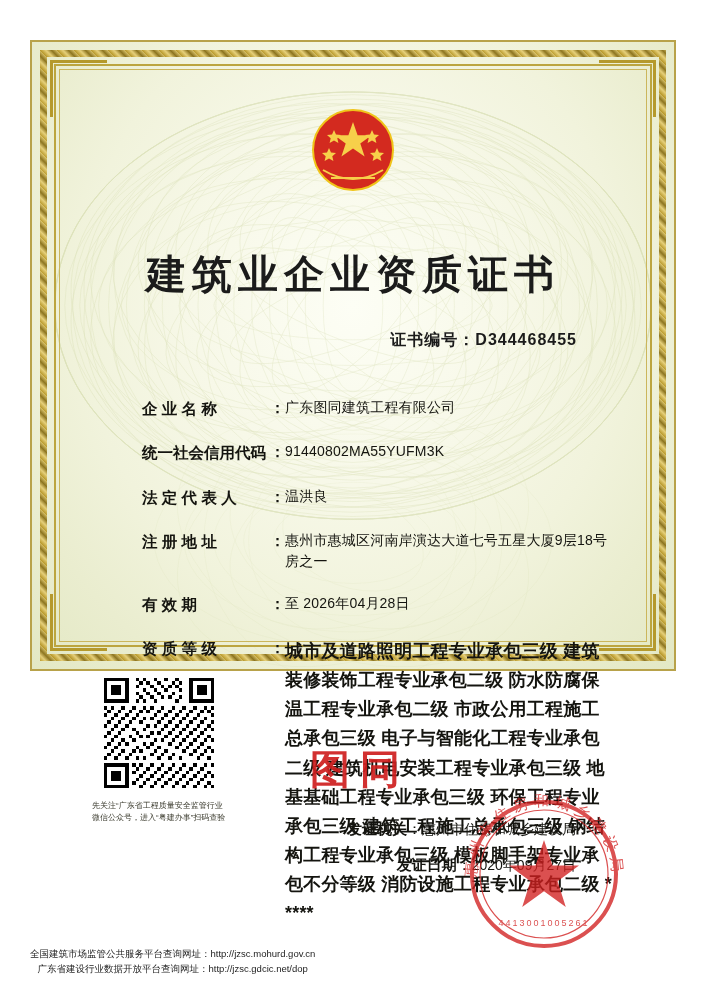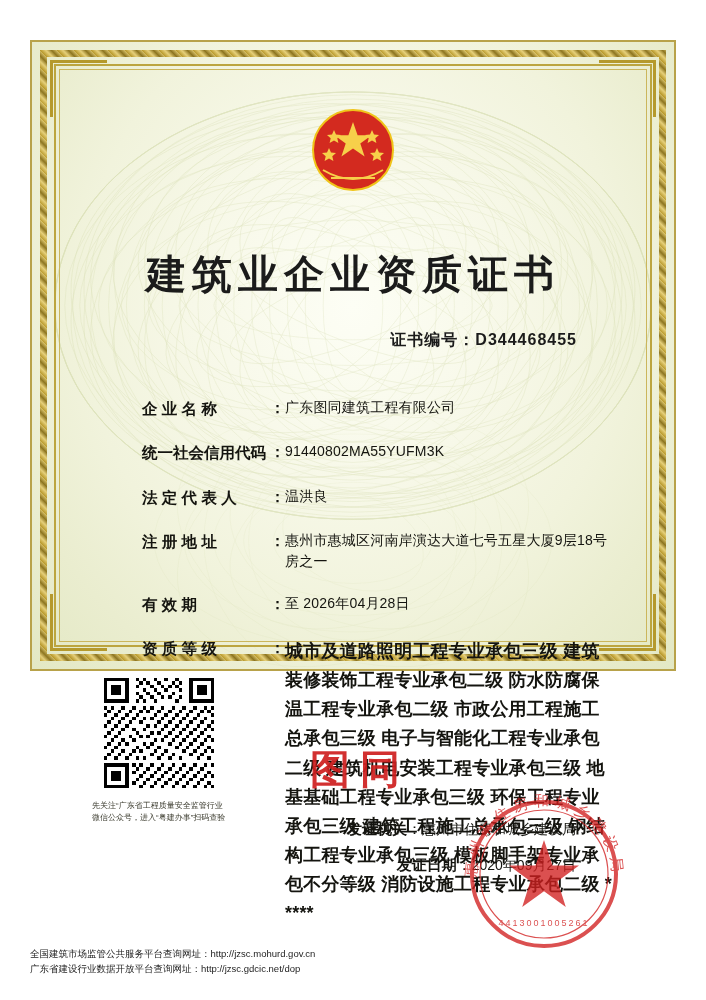--- a/index.html
+++ b/index.html
@@ -133,21 +133,21 @@
   .seal{
     position:absolute;left:432px;top:752px;width:160px;height:160px;
     opacity:.78;
   }
 
   
   .footer{
     position:absolute;left:30px;bottom:24px;
     font-size:9.5px;color:#1d1d1d;line-height:1.6;
   }
-  .footer div{white-space:nowrap;}
+  .footer div{white-space:nowrap;text-align:center;}
 </style>
 </head>
 <body>
 
 <div class="cert">
 
   <svg class="guilloche" viewBox="0 0 646 880" preserveAspectRatio="none">
     <defs>
       <radialGradient id="gfade" cx="50%" cy="42%" r="62%">
         <stop offset="0%" stop-color="#cfd79b" stop-opacity="0.75"></stop>

